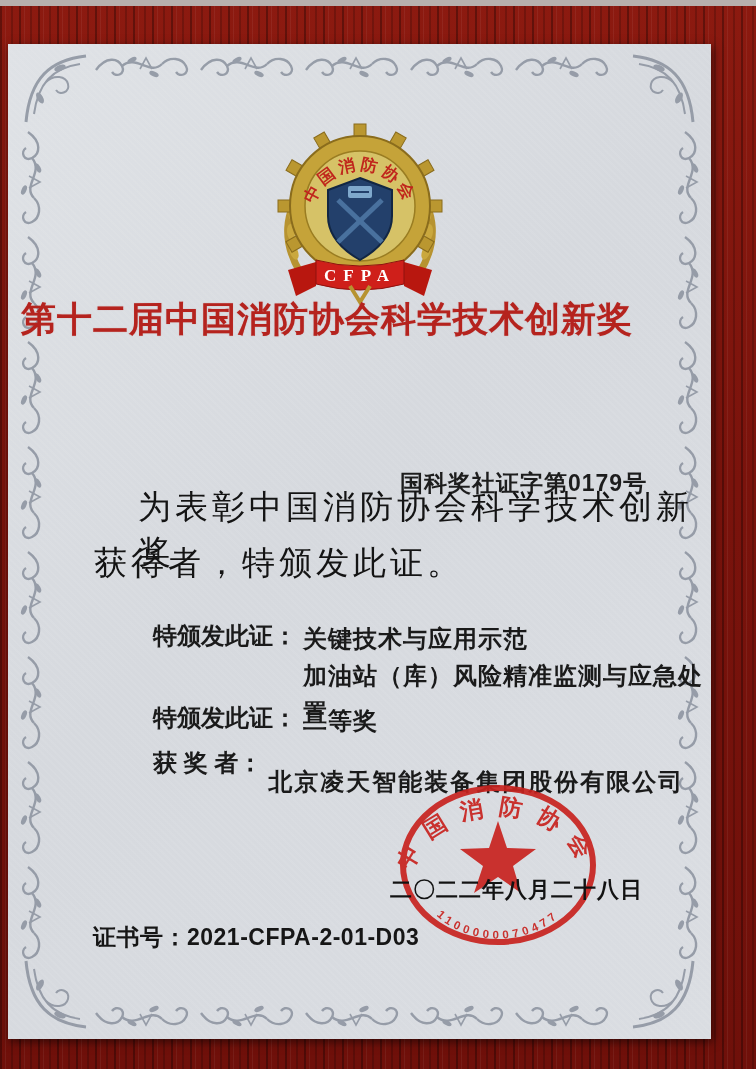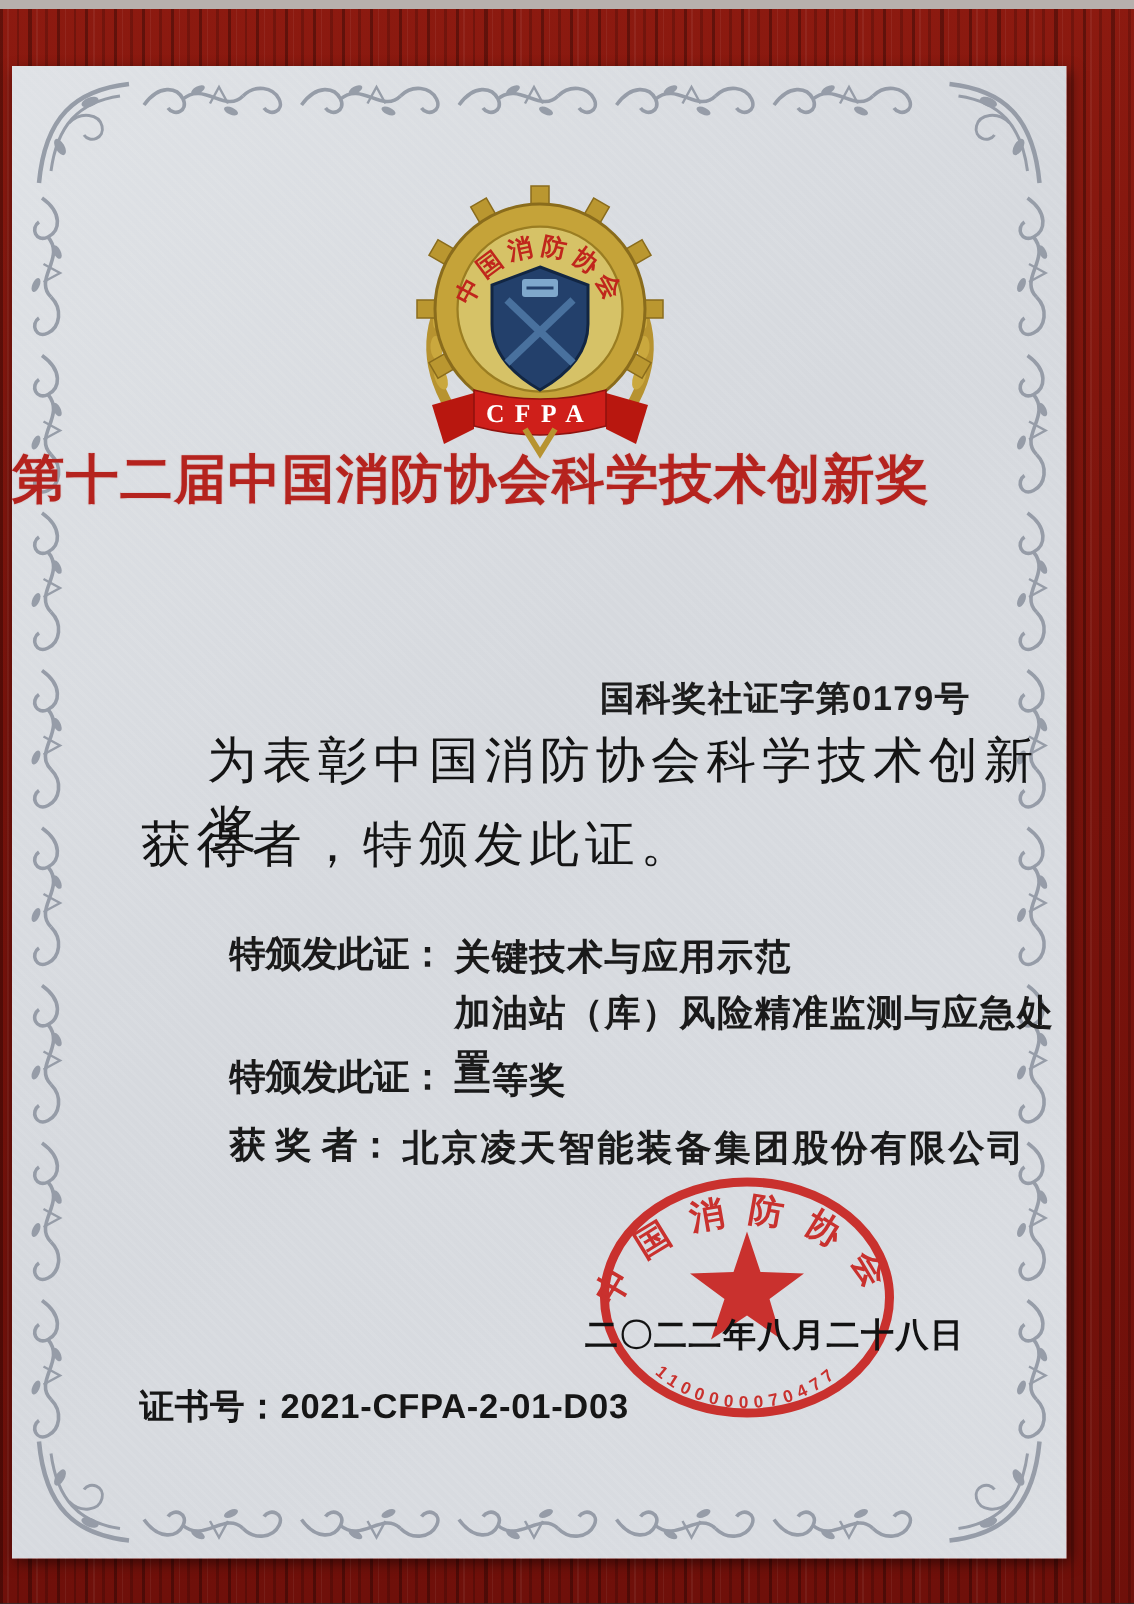--- a/index.html
+++ b/index.html
@@ -22,49 +22,49 @@
       repeating-linear-gradient(45deg, rgba(255,255,255,.05) 0 2px, rgba(0,0,0,0) 2px 5px),
       linear-gradient(135deg,#dfe2e6 0%, #d6d9de 45%, #dadde2 100%);
     box-shadow: 2px 3px 9px rgba(0,0,0,.55);
   }
 
   .ornament { position:absolute; left:0; top:0; width:703px; height:995px; }
 
   .emblem { position:absolute; left:262px; top:76px; width:180px; height:186px; }
 
   .cert-title {
-    position:absolute; top:252px; left:0; width:638px; 
+    position:absolute; top:252px; left:0; width:638px; text-align:center;
     font-family:"Liberation Serif","DejaVu Serif",serif; font-weight:bold;
     font-size:35px; letter-spacing:1px; color:#b5231e;
     text-shadow:0 0 1px rgba(181,35,30,.4);
   }
   .cert-heading {
     position:absolute; top:334px; left:28px; width:703px; text-align:center;
     font-family:"Liberation Serif","DejaVu Serif",serif; font-weight:bold;
     font-size:52px; letter-spacing:56px; color:#bc1f1a;
   }
   .cert-no-line {
-    position:absolute; left:392px; top:406px;
+    position:absolute; left:392px; top:424px;
     font-size:23px; font-weight:bold; color:#1d1d1d; letter-spacing:1px;text-align:right;
   }
   .body-line {
     position:absolute; font-family:Liberation Serif, serif;
     font-size:33px; color:#141414; letter-spacing:4px; font-weight:500;
   }
   .body-line1 { left:130px; top:441px; }
   .body-line2 { left:86px; top:497px; }
 
   .field { position:absolute; left:145px; display:flex; align-items:flex-start;
            font-size:24px; font-weight:bold; color:#1a1a1a; }
   .field .label { white-space:nowrap; margin-right:6px; }
   .field .value { line-height:37px; letter-spacing:1px; }
   .field-project { top:576px; }
   .field-grade   { top:658px; }
   .field-winner  { top:703px; }
-  .field-winner .value { letter-spacing:2px; }
+  .field-winner .value { letter-spacing:2px;margin-top:16px; }
 
   .seal { position:absolute; left:386px; top:735px; width:208px; height:172px; opacity:.92; z-index:2; }
   .date-line {
     position:absolute; left:382px; top:831px; z-index:3;
     font-family:"Liberation Serif","DejaVu Serif",serif;
     font-size:22px; font-weight:bold; color:#121212; letter-spacing:1px;
   }
   .footer-no {
     position:absolute; left:85px; top:878px;
     font-size:23px; font-weight:bold; color:#161616; letter-spacing:.5px;text-align:right;

